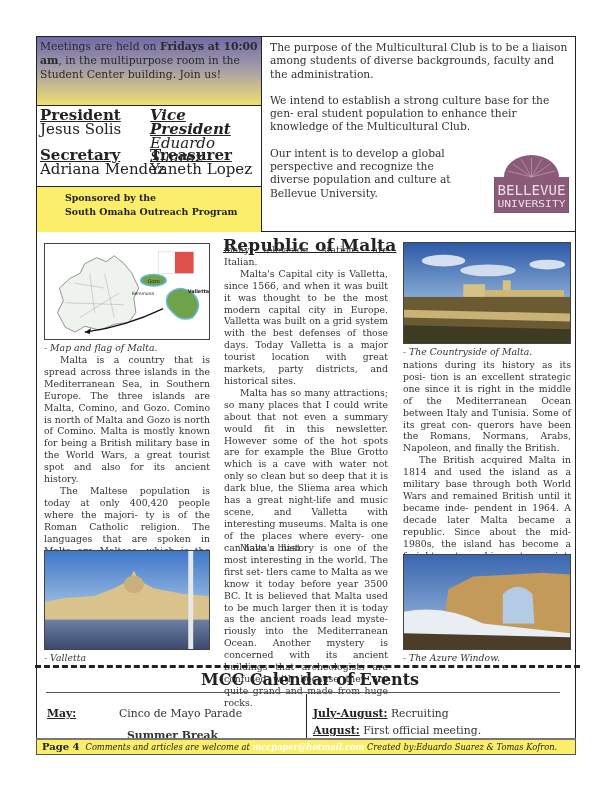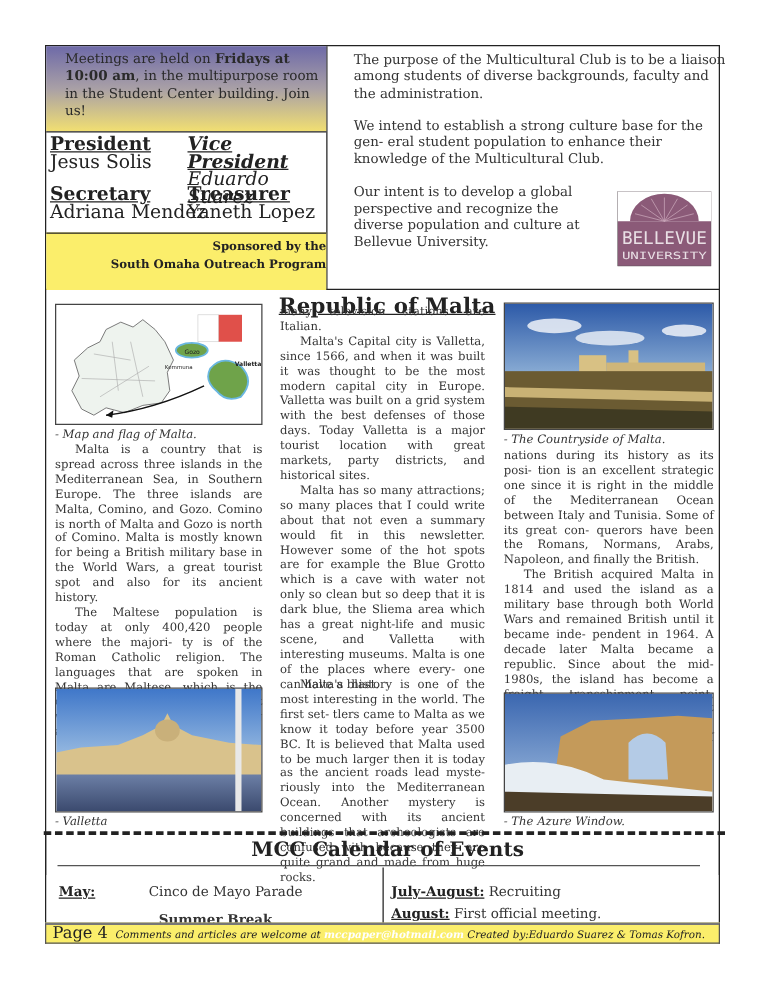--- a/index.html
+++ b/index.html
@@ -5,28 +5,28 @@
   html, body { margin:0; padding:0; }
   body { width:612px; height:792px; background:#ffffff; position:relative; overflow:hidden;
          font-family:"DejaVu Serif", serif; color:#222; }
   .page { position:absolute; left:36px; top:36px; width:540px; height:728px; }
   
   .top { position:absolute; left:0; top:0; width:540px; height:196px; border:1px solid #222; box-sizing:border-box; }
   .left-box { position:absolute; left:0; top:0; width:225px; height:195px; border-right:1px solid #222; box-sizing:border-box; }
   .meeting { position:absolute; left:0; top:0; width:224px; height:69px;
              background:linear-gradient(#6e6aa8 0%, #a9a0a6 50%, #f1df72 100%); border-bottom:1px solid #222; box-sizing:border-box; padding:3px 3px 0 3px; }
   .meeting .title { font-family:"DejaVu Serif", serif; font-weight:bold; font-size:11.4px; text-align:center; text-decoration:underline; line-height:14px; }
-  .meeting .body { font-size:10.8px; line-height:14px; color:#2a2a2a;margin-left:12px; }
+  .meeting .body { font-size:10.8px; line-height:14px; color:#2a2a2a; }
   .meeting b { font-weight:bold; }
   .officers { position:absolute; left:3px; top:71px; width:218px; }
   .officer { position:absolute; font-size:15px; line-height:14px; }
   .officer .role { font-weight:bold; text-decoration:underline; }
   .sponsor { position:absolute; left:0; top:149px; width:224px; height:46px; background:#fbee6b;
-             border-top:1px solid #222; box-sizing:border-box; text-align:right; font-weight:bold; font-size:9.4px; line-height:14px; padding-top:4px; }
-  .purpose { position:absolute; left:246px; top:4px; width:302px; font-size:10.7px; line-height:13.3px; color:#333; }
+             border-top:1px solid #222; box-sizing:border-box; text-align:left; font-weight:bold; font-size:9.4px; line-height:14px; padding-top:4px;padding-left:28px; }
+  .purpose { position:absolute; left:233px; top:4px; width:302px; font-size:10.7px; line-height:13.3px; color:#333; }
   .purpose p { margin:0 0 13px 0; text-align:left; }
   .purpose .p3 { width:185px; }
   .bu-logo { position:absolute; left:494px; top:117px; width:75px; height:60px; }
   
   .article { position:absolute; left:0; top:196px; width:540px; height:468px; border-left:1px solid #222; border-right:1px solid #222; box-sizing:border-box; }
   .article-title { position:absolute; left:186px; top:3px; font-family:"DejaVu Serif", serif; font-weight:bold; font-size:17px; text-decoration:underline; letter-spacing:0.2px; }
   .col { position:absolute; font-size:9.3px; line-height:11.9px; color:#333; text-align:justify; }
   .col p { margin:0; text-indent:16px; }
   .col p.noindent { text-indent:0; }
   .caption { font-style:italic; font-size:9.3px; color:#333; line-height:12px; }
@@ -35,21 +35,21 @@
   .sig { text-align:right; font-style:italic; }
   .dash { position:absolute; left:-1px; top:666px; width:545px; height:0; border-top:3px dashed #222; }
   
   .calendar { position:absolute; left:0; top:666px; width:540px; height:50px; border-left:1px solid #222; border-right:1px solid #222; box-sizing:border-box; }
   .cal-title { position:absolute; left:164px; top:4px; font-weight:bold; font-size:16px; }
   .cal-rule { position:absolute; left:9px; top:27px; width:514px; height:0; border-top:1px solid #555; }
   .cal-div { position:absolute; left:269px; top:29px; width:0; height:48px; border-left:1px solid #222; }
   .cal-item { position:absolute; font-size:10.8px; line-height:14px; color:#333; white-space:nowrap; }
   .cal-item .m { font-weight:bold; text-decoration:underline; color:#222; }
   .footer { position:absolute; left:0; top:714px; width:540px; height:17px; background:#fbee6b; border:1px solid #555; border-top:2px solid #777; box-sizing:border-box; font-size:8.3px; font-style:italic; line-height:14px; white-space:nowrap; }
-  .footer .pg { font-style:normal; font-weight:normal; font-size:13px; margin:0 6px 0 5px; }
+  .footer .pg { font-style:normal; font-weight:bold; font-size:10px; margin:0 6px 0 5px; }
   .footer .email { color:#fff; font-weight:bold; }
 </style>
 </head>
 <body>
 
 <div class="page">
 
   <div class="top">
     <div class="left-box">
       <div class="meeting">

